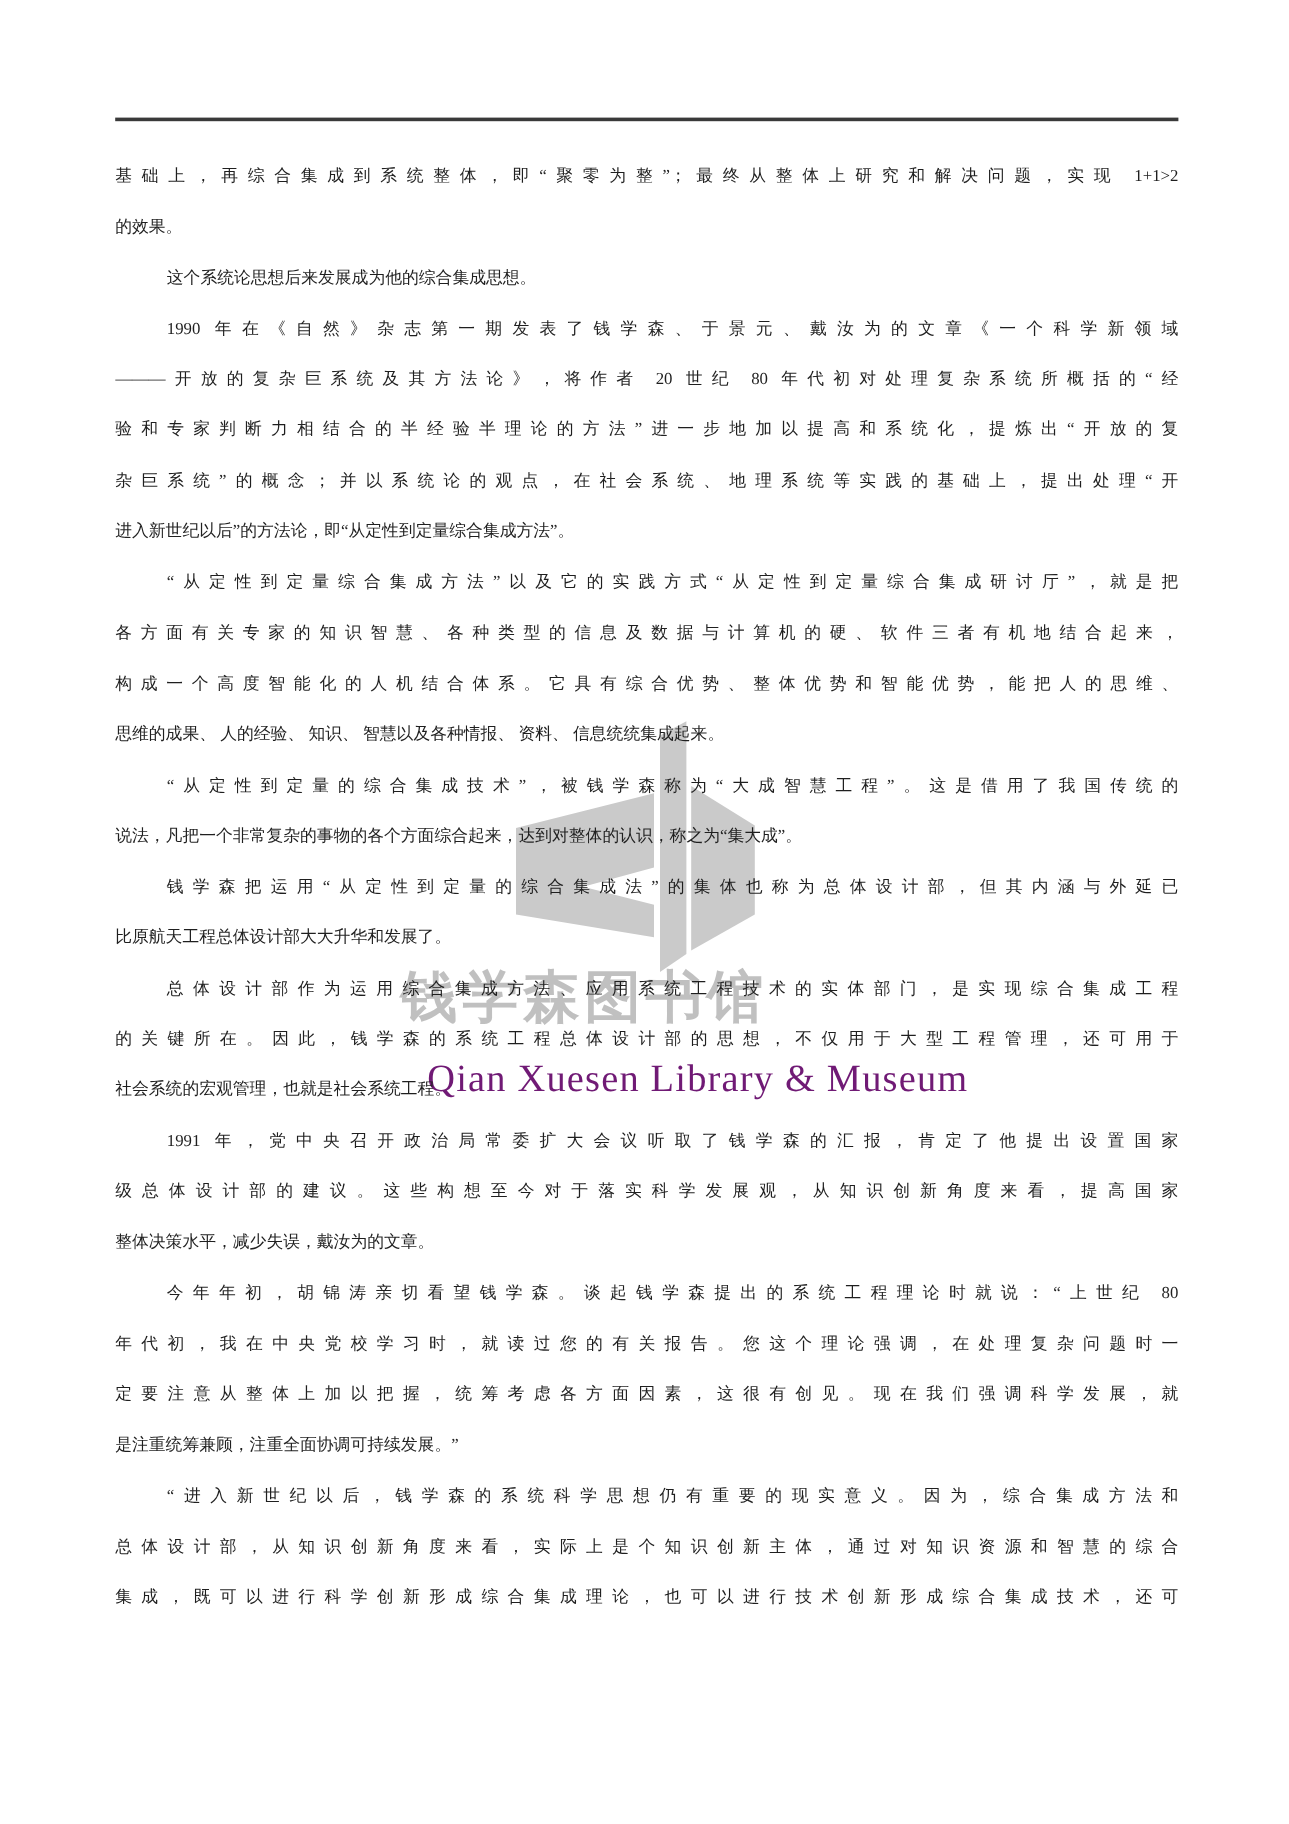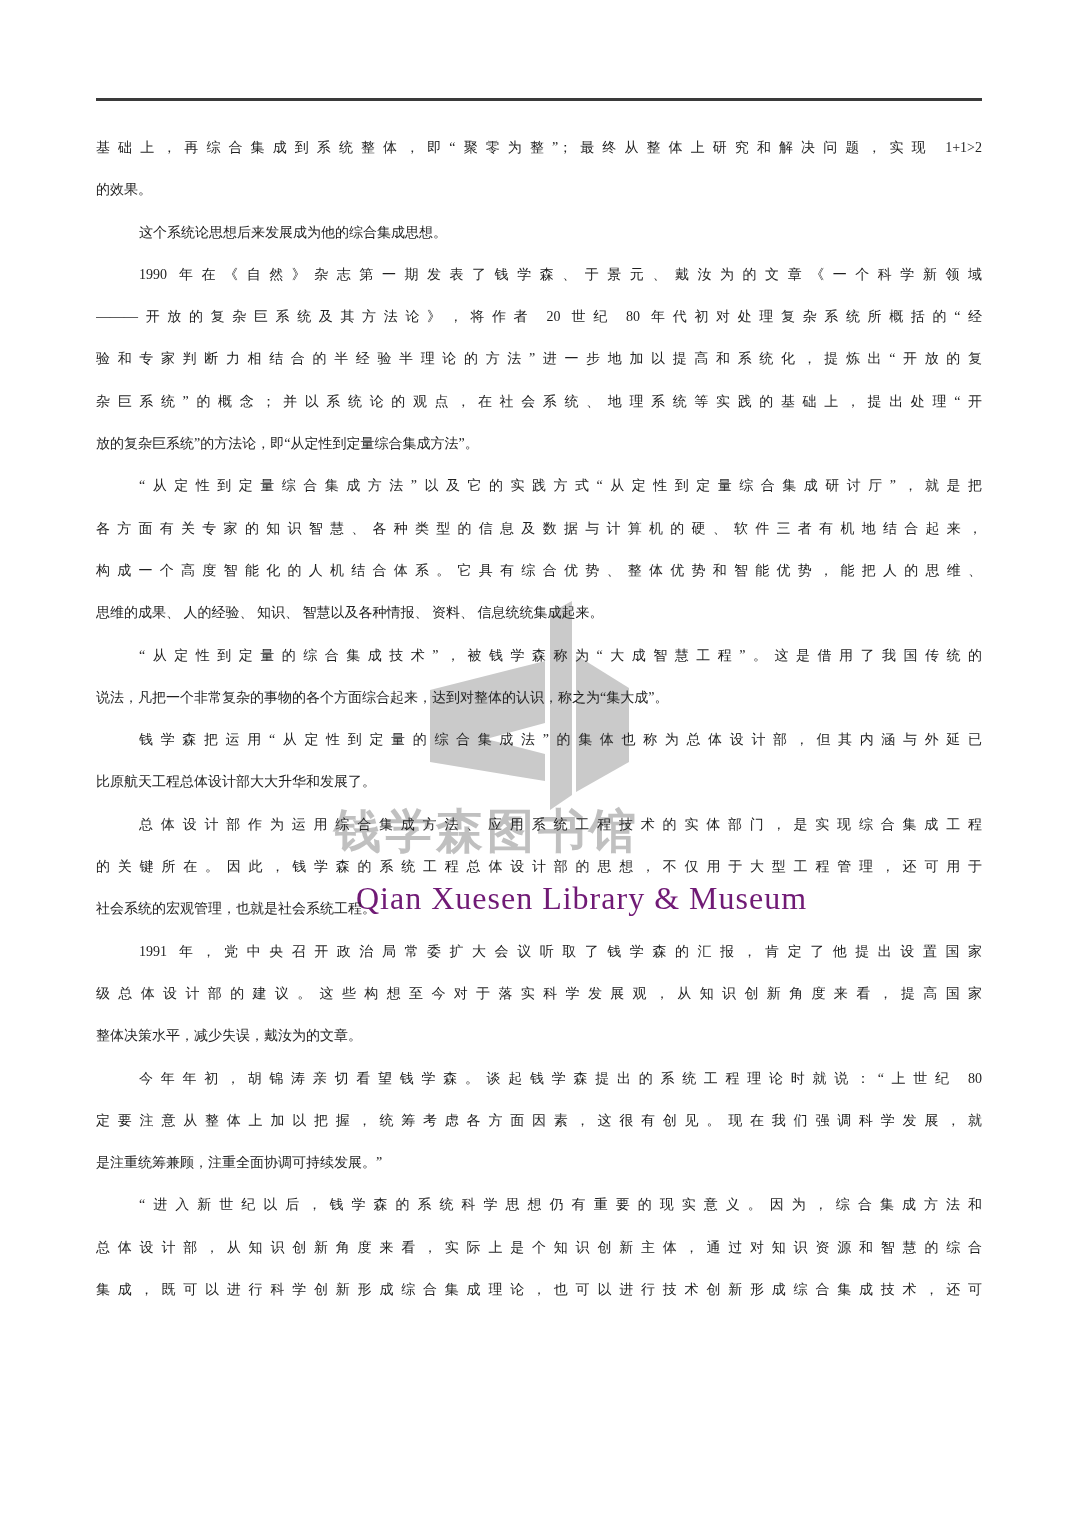--- a/index.html
+++ b/index.html
@@ -60,36 +60,37 @@
 
   <div class="textblock">
 
   <div class="ln">基础上，再综合集成到系统整体，即“聚零为整”；最终从整体上研究和解决问题，实现 1+1&gt;2</div>
       <div class="ln end">的效果。</div>
       <div class="ln ind end">这个系统论思想后来发展成为他的综合集成思想。</div>
       <div class="ln ind">1990 年在《自然》杂志第一期发表了钱学森、于景元、戴汝为的文章《一个科学新领域</div>
       <div class="ln">———开放的复杂巨系统及其方法论》，将作者 20 世纪 80 年代初对处理复杂系统所概括的“经</div>
       <div class="ln">验和专家判断力相结合的半经验半理论的方法”进一步地加以提高和系统化，提炼出“开放的复</div>
       <div class="ln">杂巨系统”的概念；并以系统论的观点，在社会系统、地理系统等实践的基础上，提出处理“开</div>
-      <div class="ln end">放的复杂巨系统”的方法论，即“从定性到定量综合集成方法”。</div>
+      <div class="ln end">进入新世纪以后”的方法论，即“从定性到定量综合集成方法”。</div>
       <div class="ln ind">“从定性到定量综合集成方法”以及它的实践方式“从定性到定量综合集成研讨厅”，就是把</div>
       <div class="ln">各方面有关专家的知识智慧、各种类型的信息及数据与计算机的硬、软件三者有机地结合起来，</div>
       <div class="ln">构成一个高度智能化的人机结合体系。它具有综合优势、整体优势和智能优势，能把人的思维、</div>
       <div class="ln end">思维的成果、 人的经验、 知识、 智慧以及各种情报、 资料、 信息统统集成起来。</div>
       <div class="ln ind">“从定性到定量的综合集成技术”，被钱学森称为“大成智慧工程”。这是借用了我国传统的</div>
       <div class="ln end">说法，凡把一个非常复杂的事物的各个方面综合起来，达到对整体的认识，称之为“集大成”。</div>
       <div class="ln ind">钱学森把运用“从定性到定量的综合集成法”的集体也称为总体设计部，但其内涵与外延已</div>
       <div class="ln end">比原航天工程总体设计部大大升华和发展了。</div>
       <div class="ln ind">总体设计部作为运用综合集成方法、应用系统工程技术的实体部门，是实现综合集成工程</div>
       <div class="ln">的关键所在。因此，钱学森的系统工程总体设计部的思想，不仅用于大型工程管理，还可用于</div>
       <div class="ln end">社会系统的宏观管理，也就是社会系统工程。</div>
       <div class="ln ind">1991 年，党中央召开政治局常委扩大会议听取了钱学森的汇报，肯定了他提出设置国家</div>
       <div class="ln">级总体设计部的建议。这些构想至今对于落实科学发展观，从知识创新角度来看，提高国家</div>
       <div class="ln end">整体决策水平，减少失误，戴汝为的文章。</div>
       <div class="ln ind">今年年初，胡锦涛亲切看望钱学森。谈起钱学森提出的系统工程理论时就说：“上世纪 80</div>
+      <div class="ln">年代初，我在中央党校学习时，就读过您的有关报告。您这个理论强调，在处理复杂问题时一</div>
       <div class="ln">定要注意从整体上加以把握，统筹考虑各方面因素，这很有创见。现在我们强调科学发展，就</div>
       <div class="ln end">是注重统筹兼顾，注重全面协调可持续发展。”</div>
       <div class="ln ind">“进入新世纪以后，钱学森的系统科学思想仍有重要的现实意义。因为，综合集成方法和</div>
       <div class="ln">总体设计部，从知识创新角度来看，实际上是个知识创新主体，通过对知识资源和智慧的综合</div>
       <div class="ln">集成，既可以进行科学创新形成综合集成理论，也可以进行技术创新形成综合集成技术，还可</div>
     </div>
 
 </div>
 
 </body></html>

